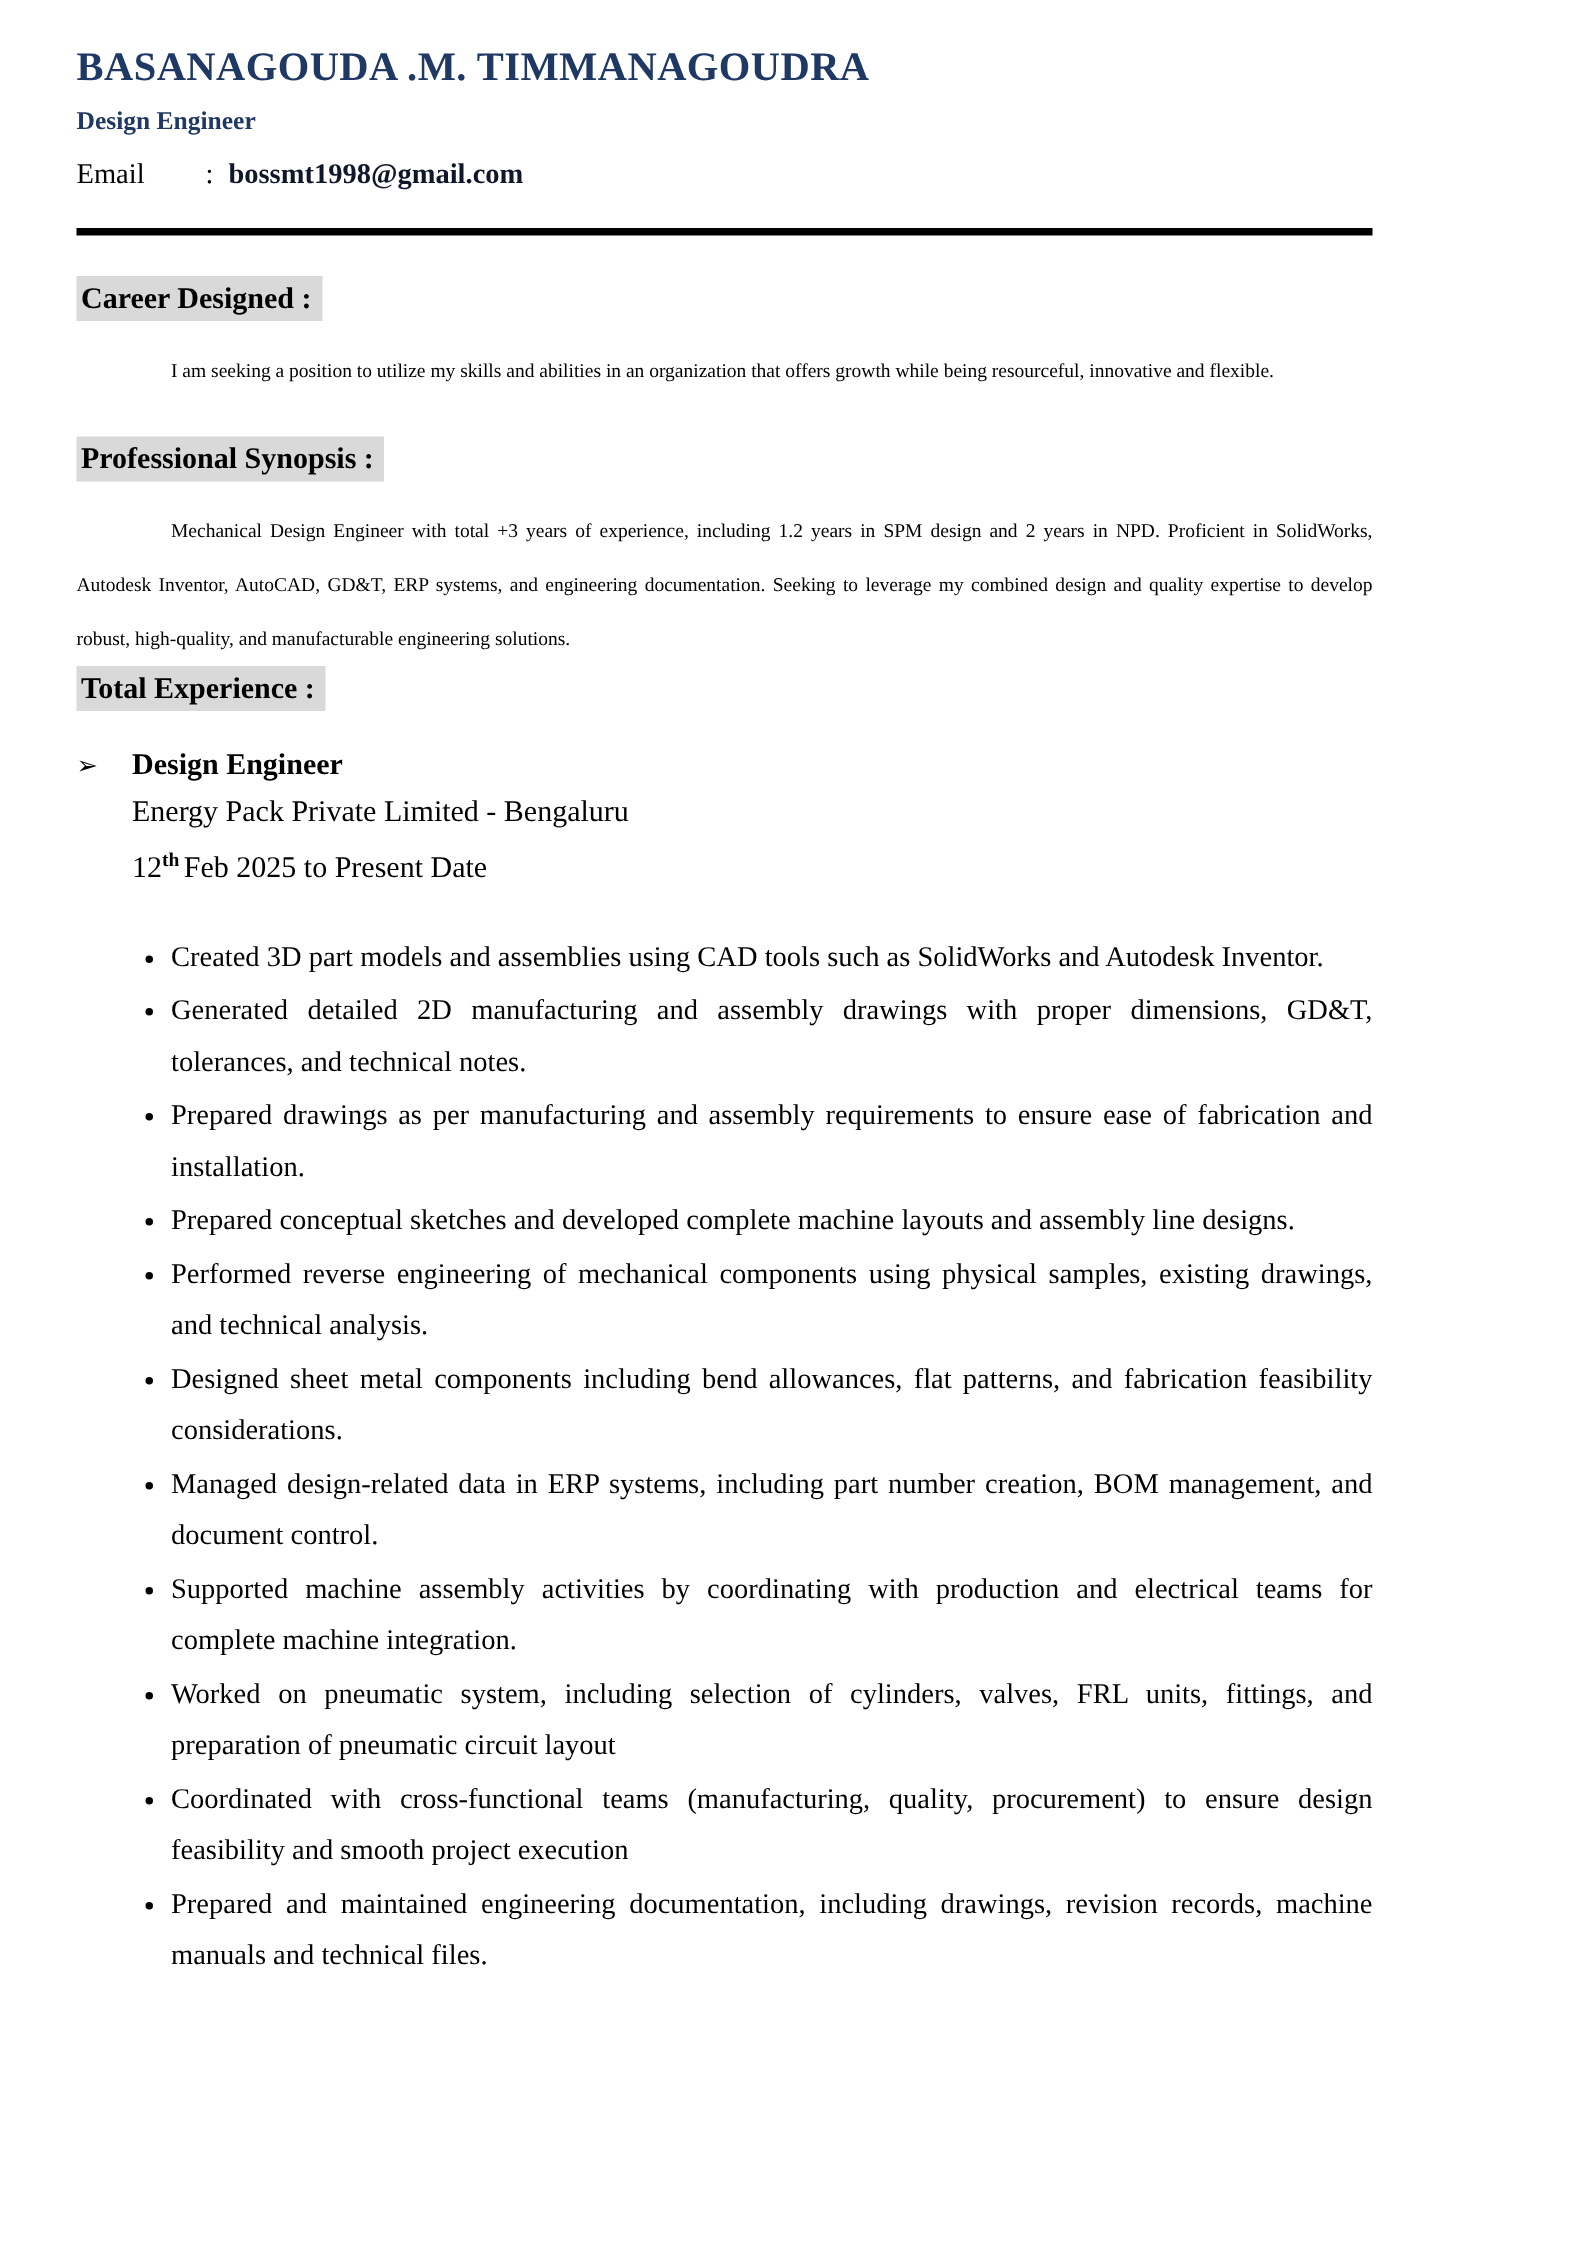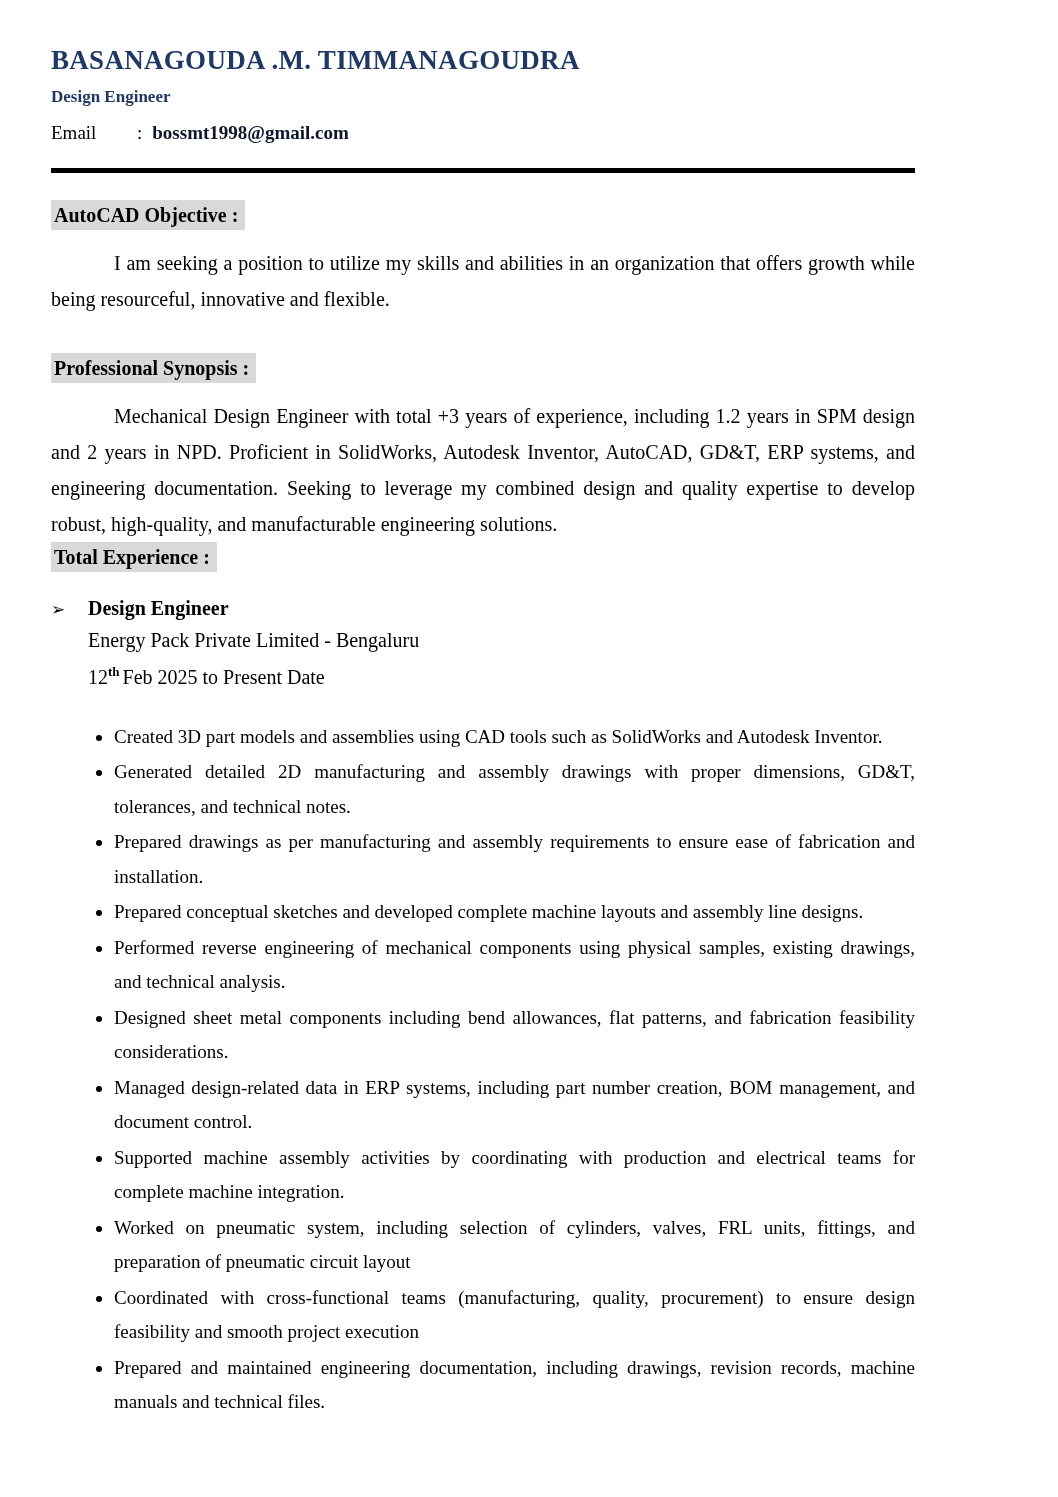--- a/index.html
+++ b/index.html
@@ -8,21 +8,21 @@
     width: 1058px;
     height: 1497px;
     background: #ffffff;
     color: #000000;
     font-family: "Liberation Serif", serif;
     overflow: hidden;
   }
   .page {
     width: 965px;
     height: 1497px;
-    padding: 44px 50px 0 51px;
+    padding: 28px 50px 0 51px;
   }
 
   
   .name {
     margin: 0;
     font-size: 27px;
     font-weight: bold;
     color: #1f3864;
     letter-spacing: 0.3px;
     line-height: 32px;
@@ -62,26 +62,26 @@
   
   .section-heading {
     display: inline-block;
     background: #d9d9d9;
     font-size: 20px;
     font-weight: bold;
     line-height: 24px;
     padding: 3px 7px 3px 3px;
   }
   .heading-objective   { margin-top: 27px; }
-  .heading-synopsis    { margin-top: 36px; }
+  .heading-synopsis    { margin-top: 26px; }
   .heading-experience  { }
 
   .body-paragraph {
     margin: 15px 0 0 0;
-    font-size: 20px;
+    font-size: 13px;
     line-height: 36px;
     text-align: justify;
     text-indent: 63px;
   }
 
   
   .job-block { margin-top: 21px; }
   .job-title-row {
     display: flex;
     align-items: baseline;
@@ -132,21 +132,21 @@
     <div class="contact-block">
       <div class="contact-row">
         <span class="contact-label">Email</span><span class="contact-colon">:</span><span class="contact-value">bossmt1998@gmail.com</span>
       </div>
     </div>
 
     <div class="divider"></div>
   </div>
 
   <div>
-    <div class="section-heading heading-objective">AutoCAD Objective :</div>
+    <div class="section-heading heading-objective">Career Designed :</div>
     <p class="body-paragraph">I am seeking a position to utilize my skills and abilities in an organization that offers growth while being resourceful, innovative and flexible.</p>
   </div>
 
   <div>
     <div class="section-heading heading-synopsis">Professional Synopsis :</div>
     <p class="body-paragraph">Mechanical Design Engineer with total +3 years of experience, including 1.2 years in SPM design and 2 years in NPD. Proficient in SolidWorks, Autodesk Inventor, AutoCAD, GD&amp;T, ERP systems, and engineering documentation. Seeking to leverage my combined design and quality expertise to develop robust, high-quality, and manufacturable engineering solutions.</p>
   </div>
 
   <div>
     <div class="section-heading heading-experience">Total Experience :</div>

